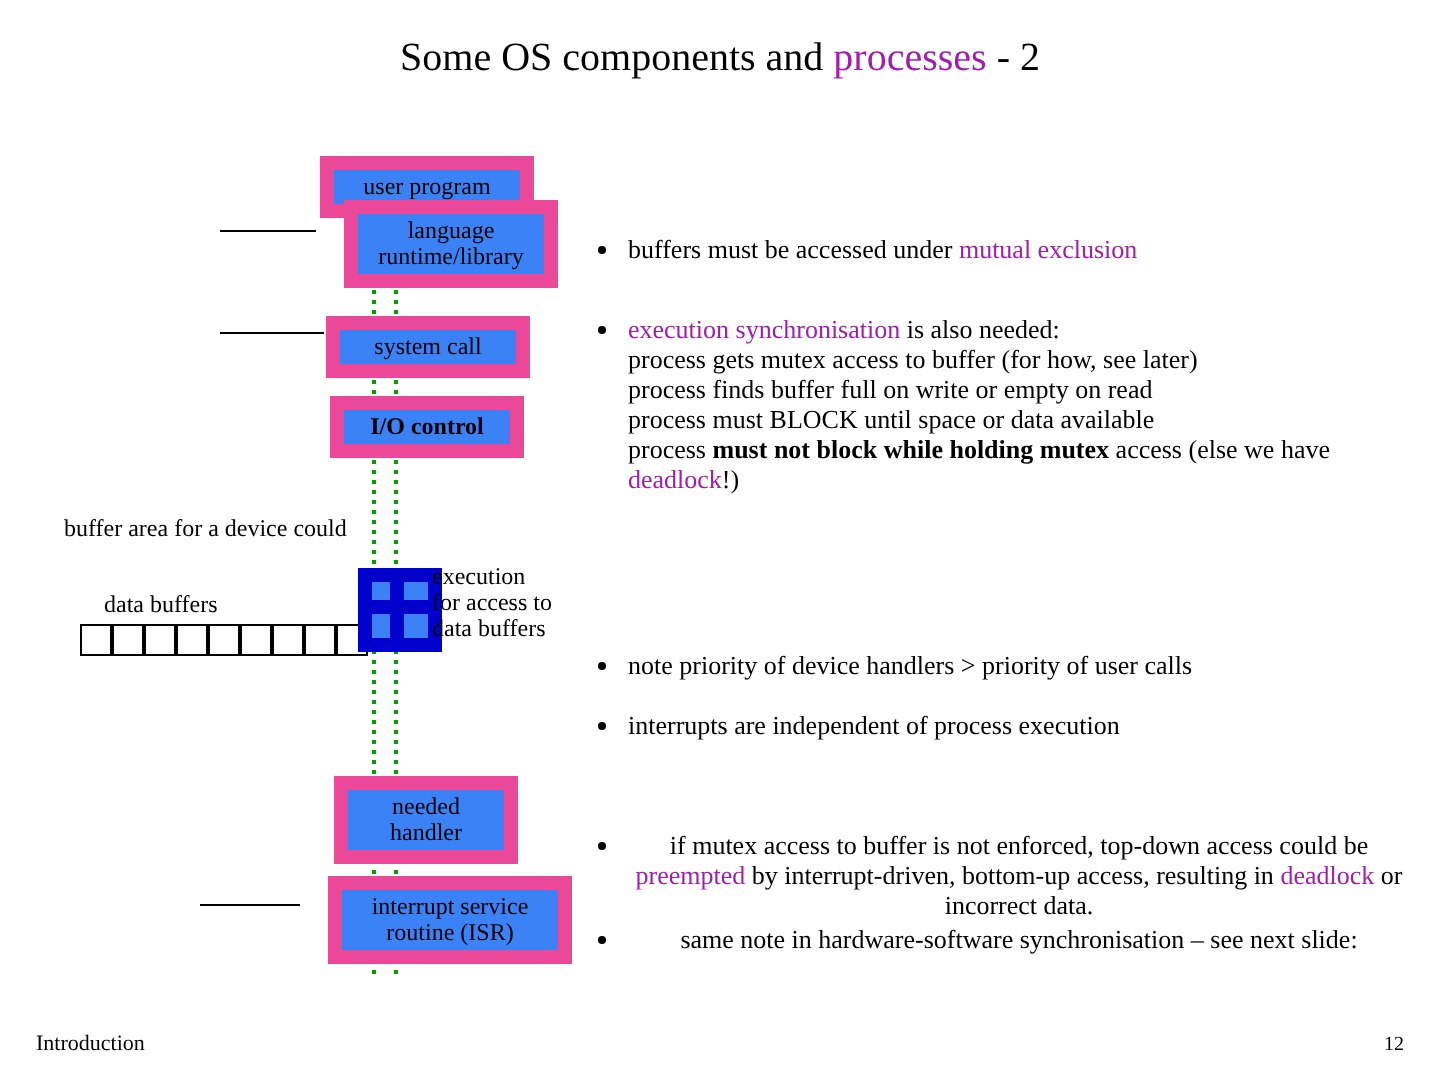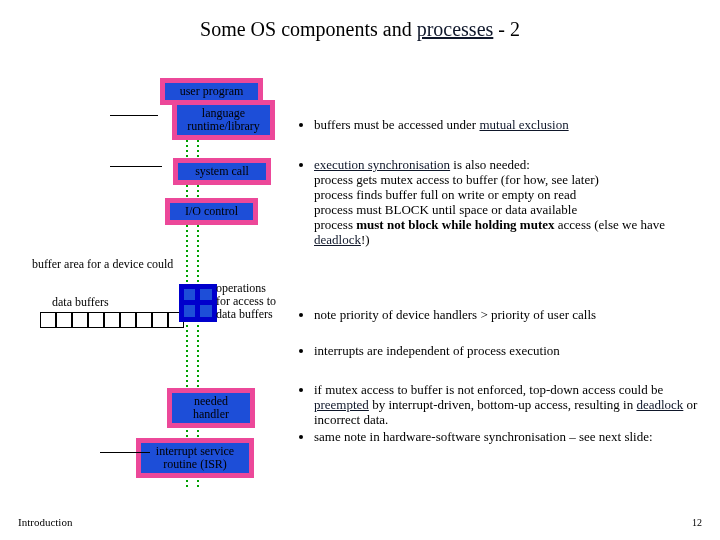--- a/index.html
+++ b/index.html
@@ -15,24 +15,24 @@
     .title {
       position: absolute;
       top: 18px;
       left: 0;
       width: 100%;
       text-align: center;
       font-size: 20px;
     }
     .box {
       position: absolute;
-      border: 5px solid #ec4899;
+      border: 7px solid #ec4899;
       text-align: center;
       padding: 2px 4px;
-      background: #1d4ed8;
+      background: #3b82f6;
       font-size: 12px;
       line-height: 1.1;
     }
     .arrow-line {
       position: absolute;
       height: 1px;
       background: black;
     }
     .vdots {
       position: absolute;
@@ -63,21 +63,21 @@
       font-size: 13px;
       line-height: 1.15;
     }
     .bullets ul {
       margin: 0;
       padding-left: 14px;
     }
     .bullets li {
       margin-bottom: 2px;
     }
-    .red { color: #0f172a; text-decoration: underline; }
+    .red { color: #a21caf; }
     .footer-left {
       position: absolute;
       bottom: 12px;
       left: 18px;
       font-size: 11px;
     }
     .footer-right {
       position: absolute;
       bottom: 12px;
       right: 18px;
@@ -269,24 +269,24 @@
     <div class="vdot"></div>
     <div class="vdot"></div>
   </div>
 
 <div class="box" style="left:160px; top:78px; width:85px;">user program</div>
 
 <div class="box" style="left:172px; top:100px; width:85px; white-space:pre-line;">language
 runtime/library</div>
 <div class="arrow-line" style="left:110px; top:115px; width:48px;"></div>
 
-<div class="box" style="left:173px; top:158px; width:80px;">system call</div>
+<div class="box" style="left:163px; top:158px; width:80px;">system call</div>
 <div class="arrow-line" style="left:110px; top:166px; width:52px;"></div>
 
-<div class="box" style="left:165px; top:198px; width:75px;">I/O control</div>
+<div class="box" style="left:165px; top:198px; width:75px;font-weight:bold;">I/O control</div>
 
 <div class="label-free" style="left:32px; top:258px;">buffer area for a device could</div>
 
 <div class="label-free" style="left:52px; top:296px;">data buffers</div>
 
 <div class="buffer-row" style="left:40px; top:312px;">
   <div class="buffer-cell"></div>
     <div class="buffer-cell"></div>
     <div class="buffer-cell"></div>
   <div class="buffer-cell"></div>
@@ -295,60 +295,60 @@
   <div class="buffer-cell"></div>
     <div class="buffer-cell"></div>
     <div class="buffer-cell"></div>
 </div>
 
 <div class="box blue-ops" style="left:179px; top:284px; width:12px; height:12px; padding:0;"></div>
 <div class="box blue-ops" style="left:195px; top:284px; width:12px; height:12px; padding:0;"></div>
 <div class="box blue-ops" style="left:179px; top:300px; width:12px; height:12px; padding:0;"></div>
 <div class="box blue-ops" style="left:195px; top:300px; width:12px; height:12px; padding:0;"></div>
 
-<div class="ops-label" style="left:216px; top:282px; white-space:pre-line;">operations
+<div class="ops-label" style="left:216px; top:282px; white-space:pre-line;">execution
 for access to
 data buffers</div>
 
 <div class="box" style="left:167px; top:388px; width:70px; white-space:pre-line;">needed
 handler</div>
 
-<div class="box" style="left:136px; top:438px; width:100px; white-space:pre-line;">interrupt service
+<div class="box" style="left:164px; top:438px; width:100px; white-space:pre-line;">interrupt service
 routine (ISR)</div>
 <div class="arrow-line" style="left:100px; top:452px; width:50px;"></div>
 
 <div class="bullets" style="top:118px;">
   <ul>
       <li><span>buffers must be accessed under </span><span class="red">mutual exclusion</span></li>
     </ul>
 </div>
 
 <div class="bullets" style="top:158px;">
   <ul>
       <li><span class="red">execution synchronisation</span><span style="white-space:pre-line;"> is also needed:
 process gets mutex access to buffer (for how, see later)
 process finds buffer full on write or empty on read
 process must BLOCK until space or data available
 process </span><b>must not block while holding mutex</b><span> access (else we have </span><span class="red">deadlock</span><span>!)</span></li>
     </ul>
 </div>
 
-<div class="bullets" style="top:308px;">
+<div class="bullets" style="top:326px;">
   <ul>
       <li>note priority of device handlers &gt; priority of user calls</li>
     </ul>
 </div>
 
-<div class="bullets" style="top:344px;font-family:Liberation Serif, serif;">
+<div class="bullets" style="top:356px;font-family:Liberation Serif, serif;">
   <ul>
       <li>interrupts are independent of process execution</li>
     </ul>
 </div>
 
-<div class="bullets" style="top:383px;">
+<div class="bullets" style="top:416px;text-align:center;">
   <ul>
     <li><span> if mutex access to buffer is not enforced, top-down access could be </span><span class="red">preempted</span><span> by interrupt-driven, bottom-up access, resulting in </span><span class="red">deadlock</span><span> or incorrect data.</span></li>
     <li>same note in hardware-software synchronisation – see next slide:</li>
   </ul>
 </div>
 
 <div class="footer-left">Introduction</div>
 <div class="footer-right">12</div>
 
 </body></html>

